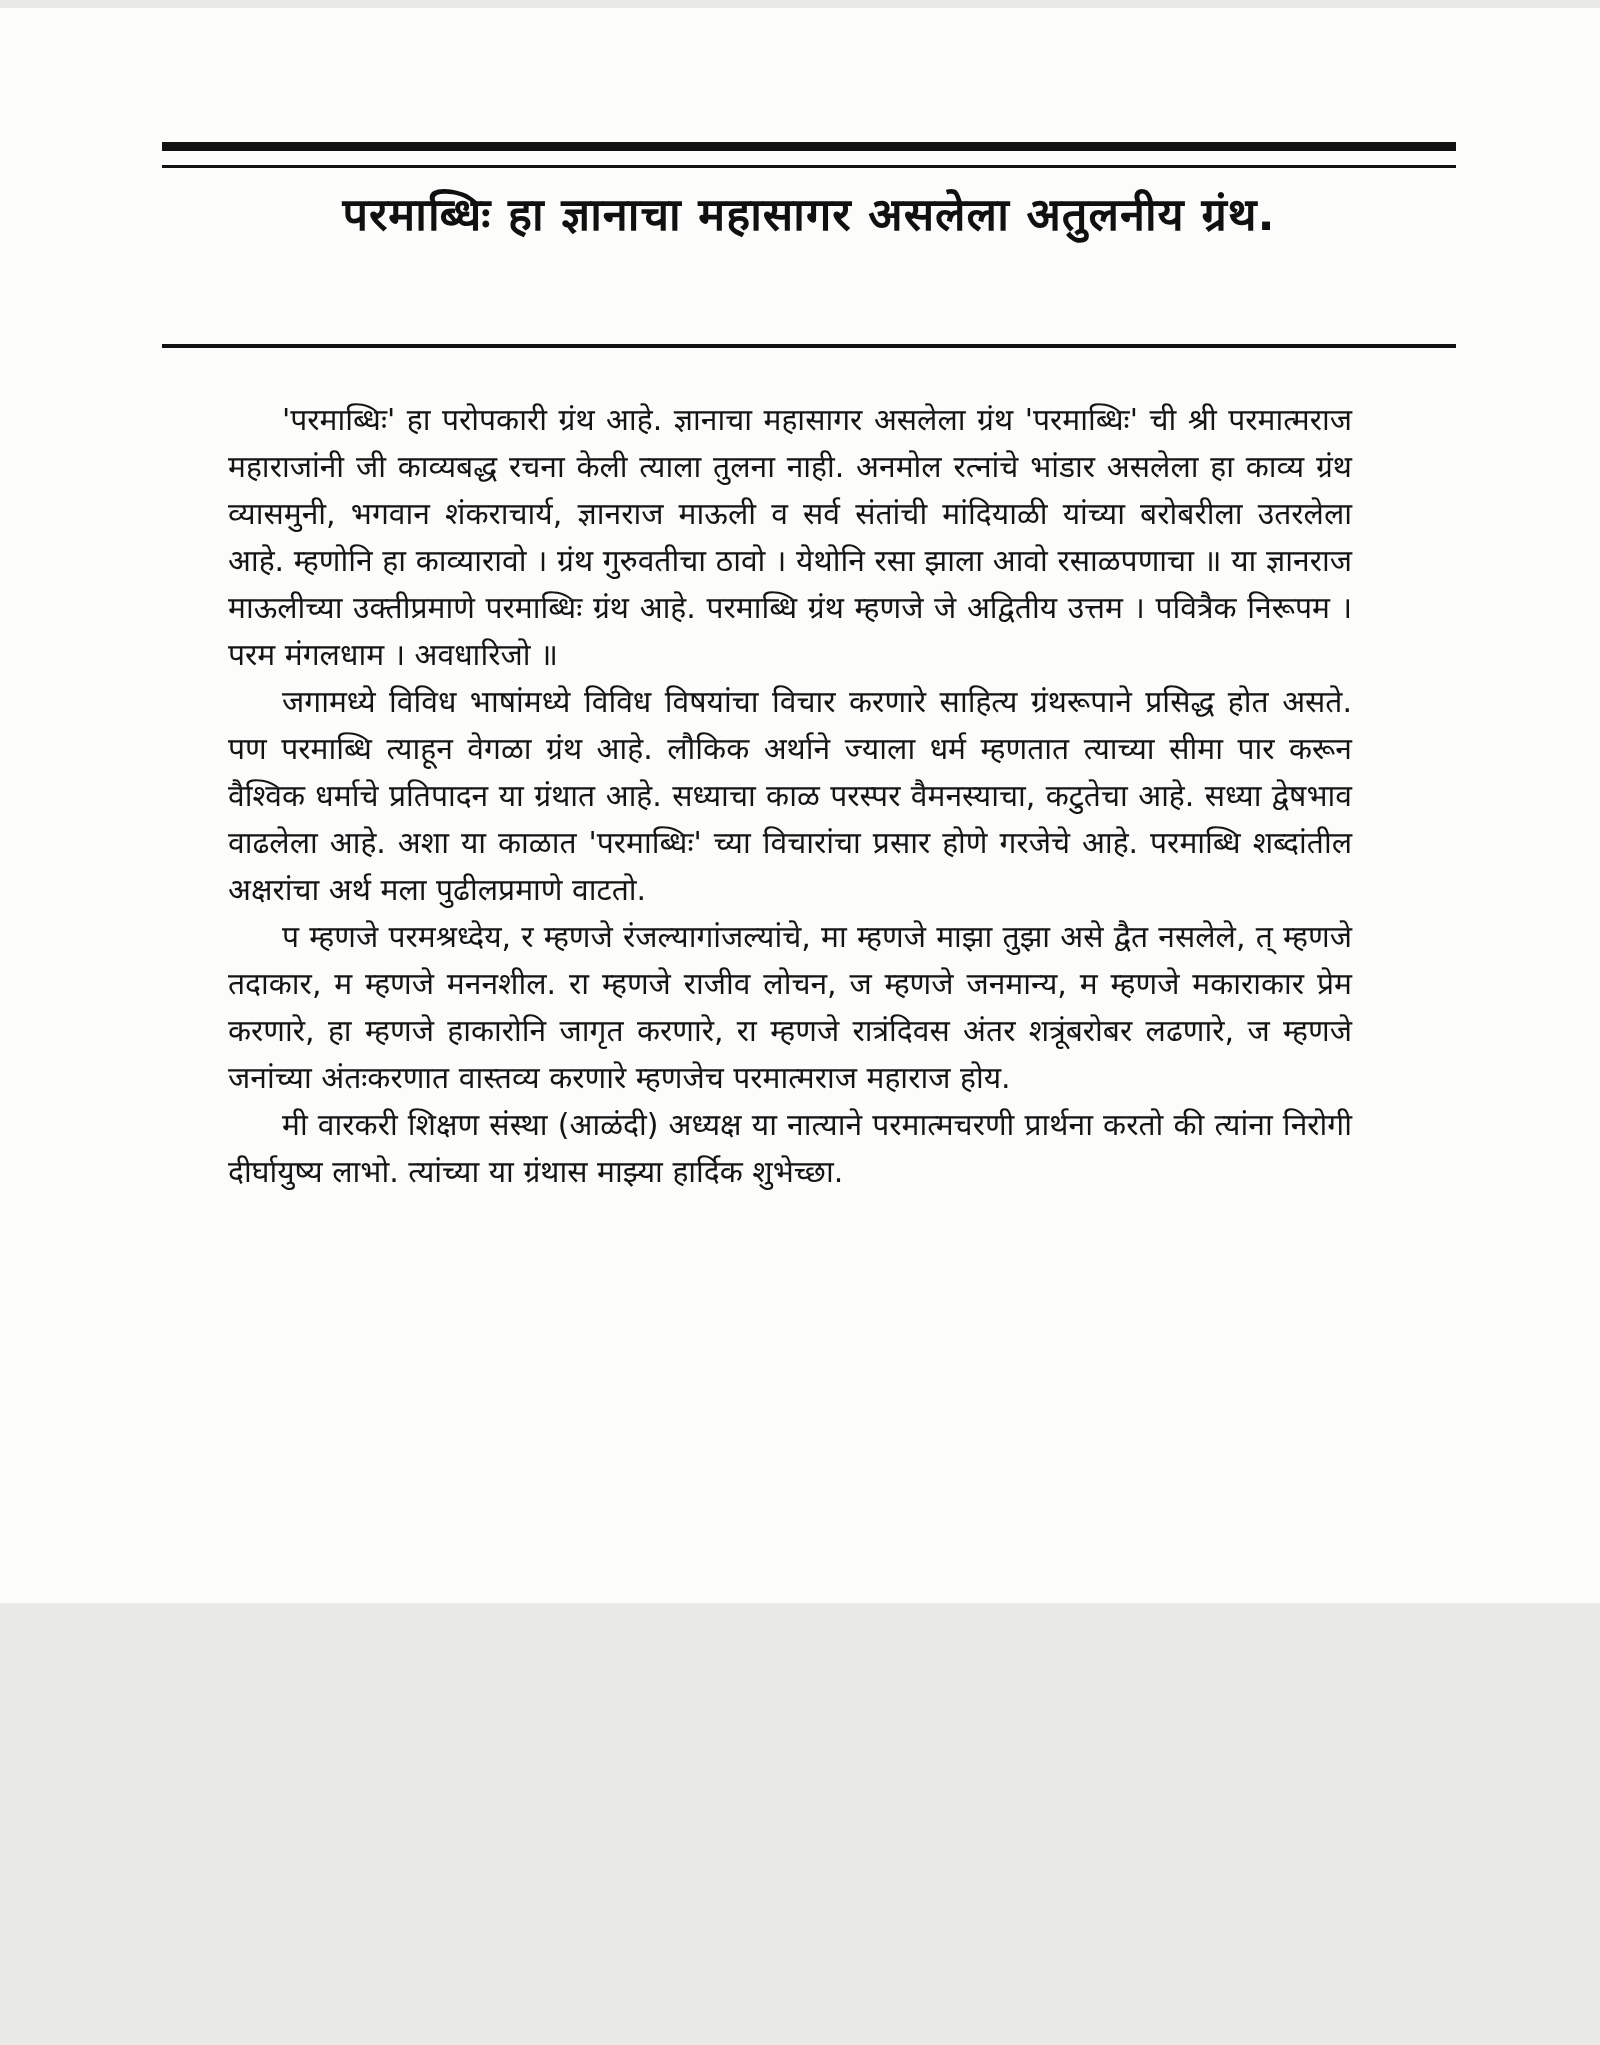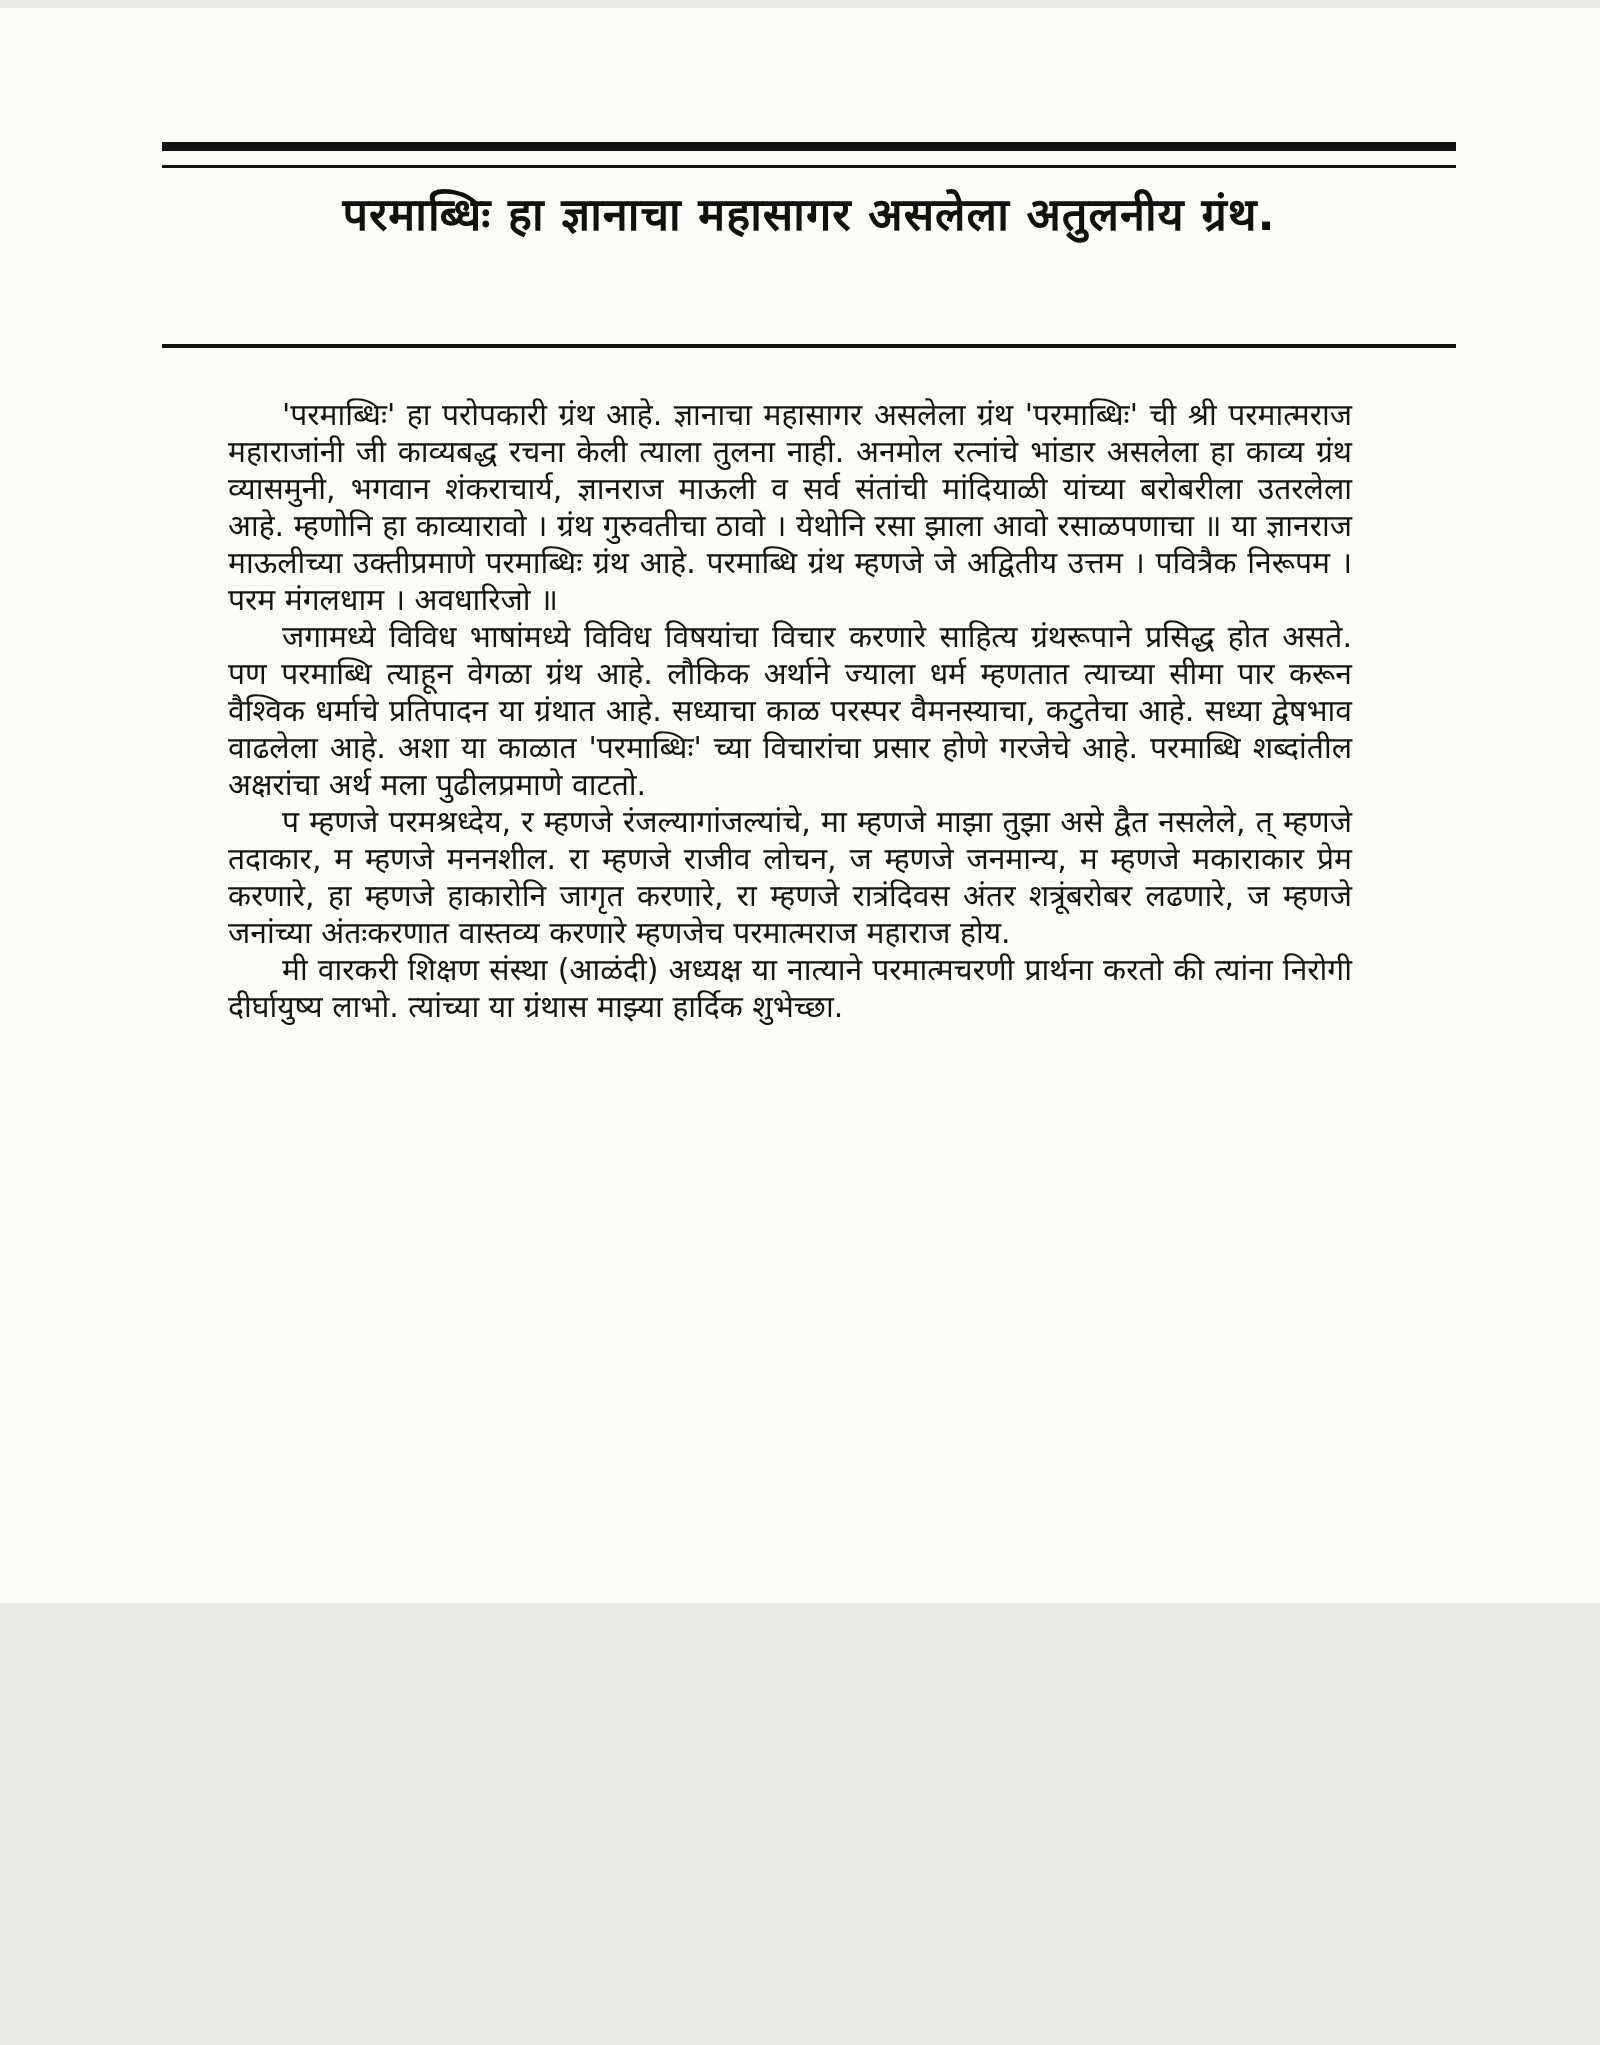--- a/index.html
+++ b/index.html
@@ -18,21 +18,21 @@
     position:absolute;left:162px;top:174px;width:1294px;
     font-size:45px;font-weight:bold;text-align:center;
     letter-spacing:1px;color:#101010;
   }
   .page-subtitle{
     position:absolute;left:162px;top:270px;width:1294px;
     font-size:27px;font-weight:bold;text-align:center;color:#131313;
   }
   .article{
     position:absolute;left:228px;top:388px;width:1124px;
-    font-size:30px;line-height:37px;text-align:justify;color:#141414;
+    font-size:30px;line-height:47px;text-align:justify;color:#141414;
   }
   .article p{margin:0;text-indent:54px;}
   .hand{
     position:absolute;
     font-style:italic;
     color:#212121;
     letter-spacing:3px;
     filter:blur(0.4px);
     white-space:nowrap;
   }

